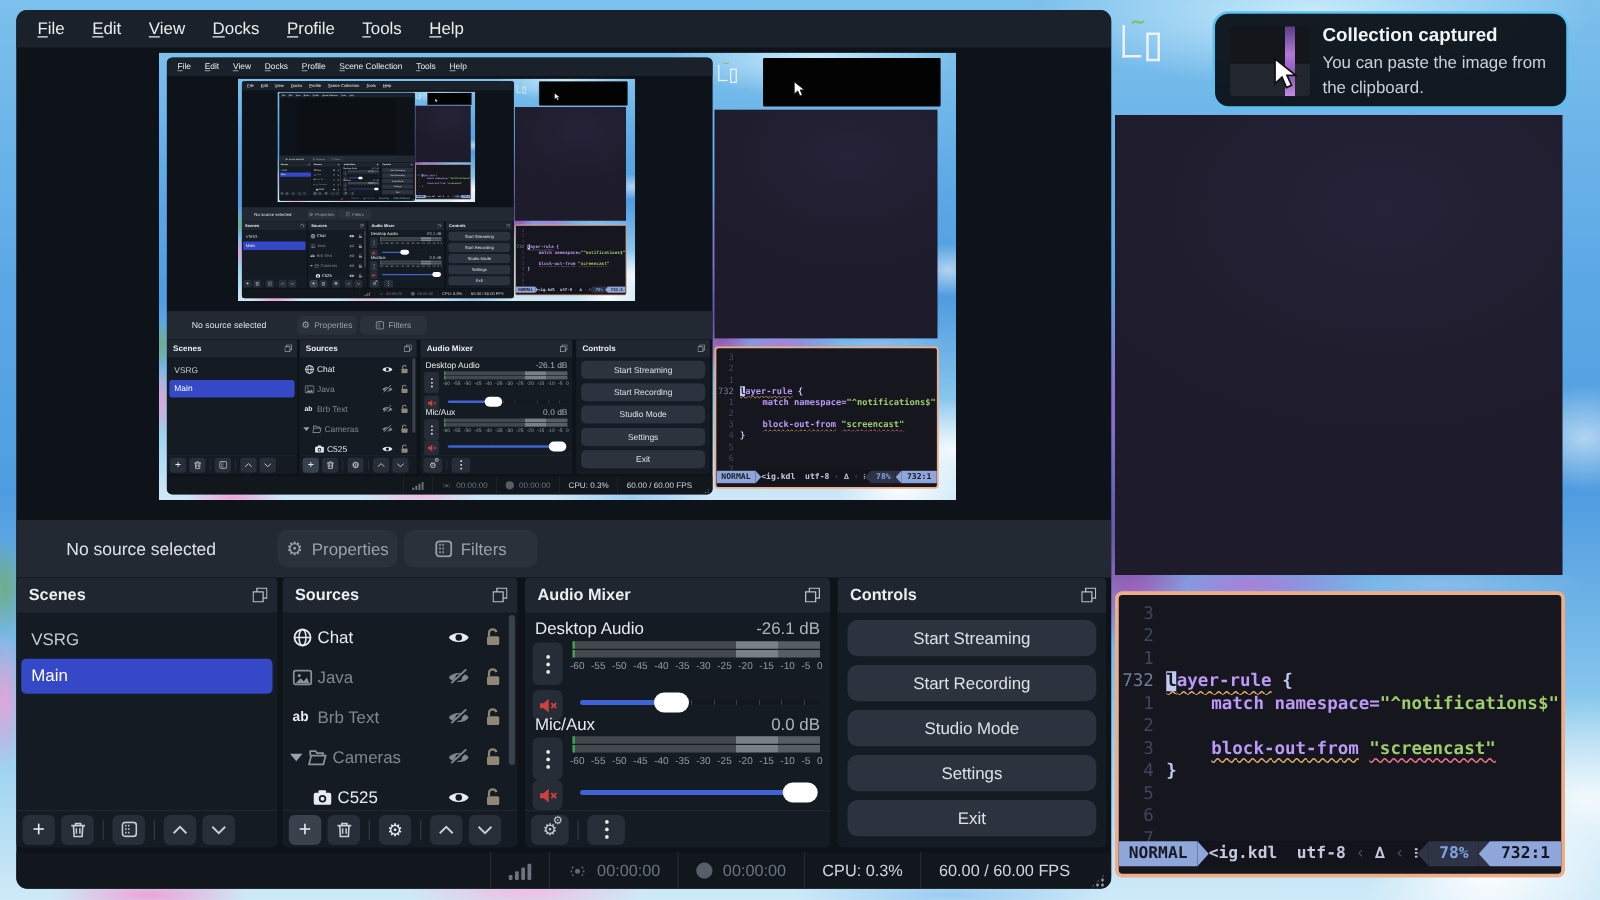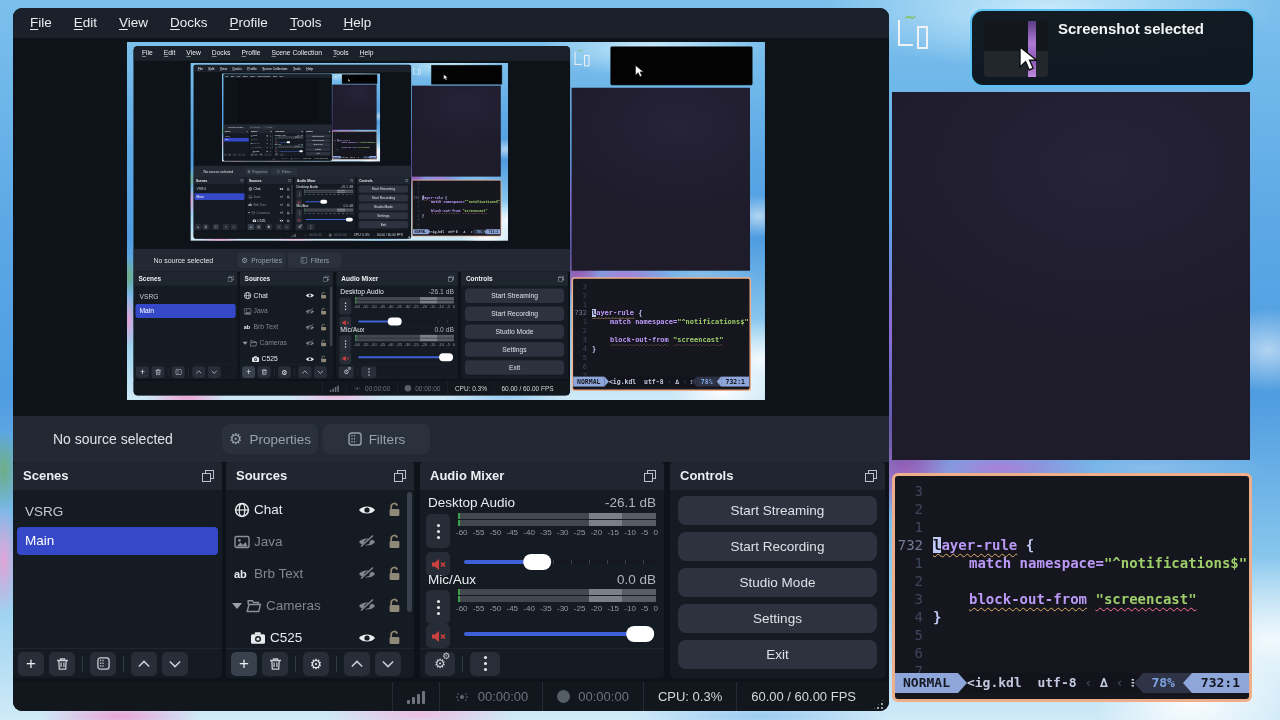--- a/index.html
+++ b/index.html
@@ -1683,21 +1683,22 @@
   </div>
 
   <div class="dark-panel"></div>
 
   <div class="notification">
     <div class="notif-thumb">
       <div class="notif-thumb-top"></div>
       <div class="notif-thumb-bottom"></div>
       <div class="notif-thumb-stripe"></div>
     </div>
-    <div class="notif-title">Screenshot selected</div>
+    <div class="notif-title">Collection captured</div>
+    <div class="notif-body">You can paste the image from the clipboard.</div>
   </div>
 
   <div class="shot-glyph">
     <span class="sg-v"></span>
       <span class="sg-h"></span>
     <span class="sg-tilde">∼</span>
     <span class="sg-rect"></span>
   </div>
 
   <div class="terminal">

